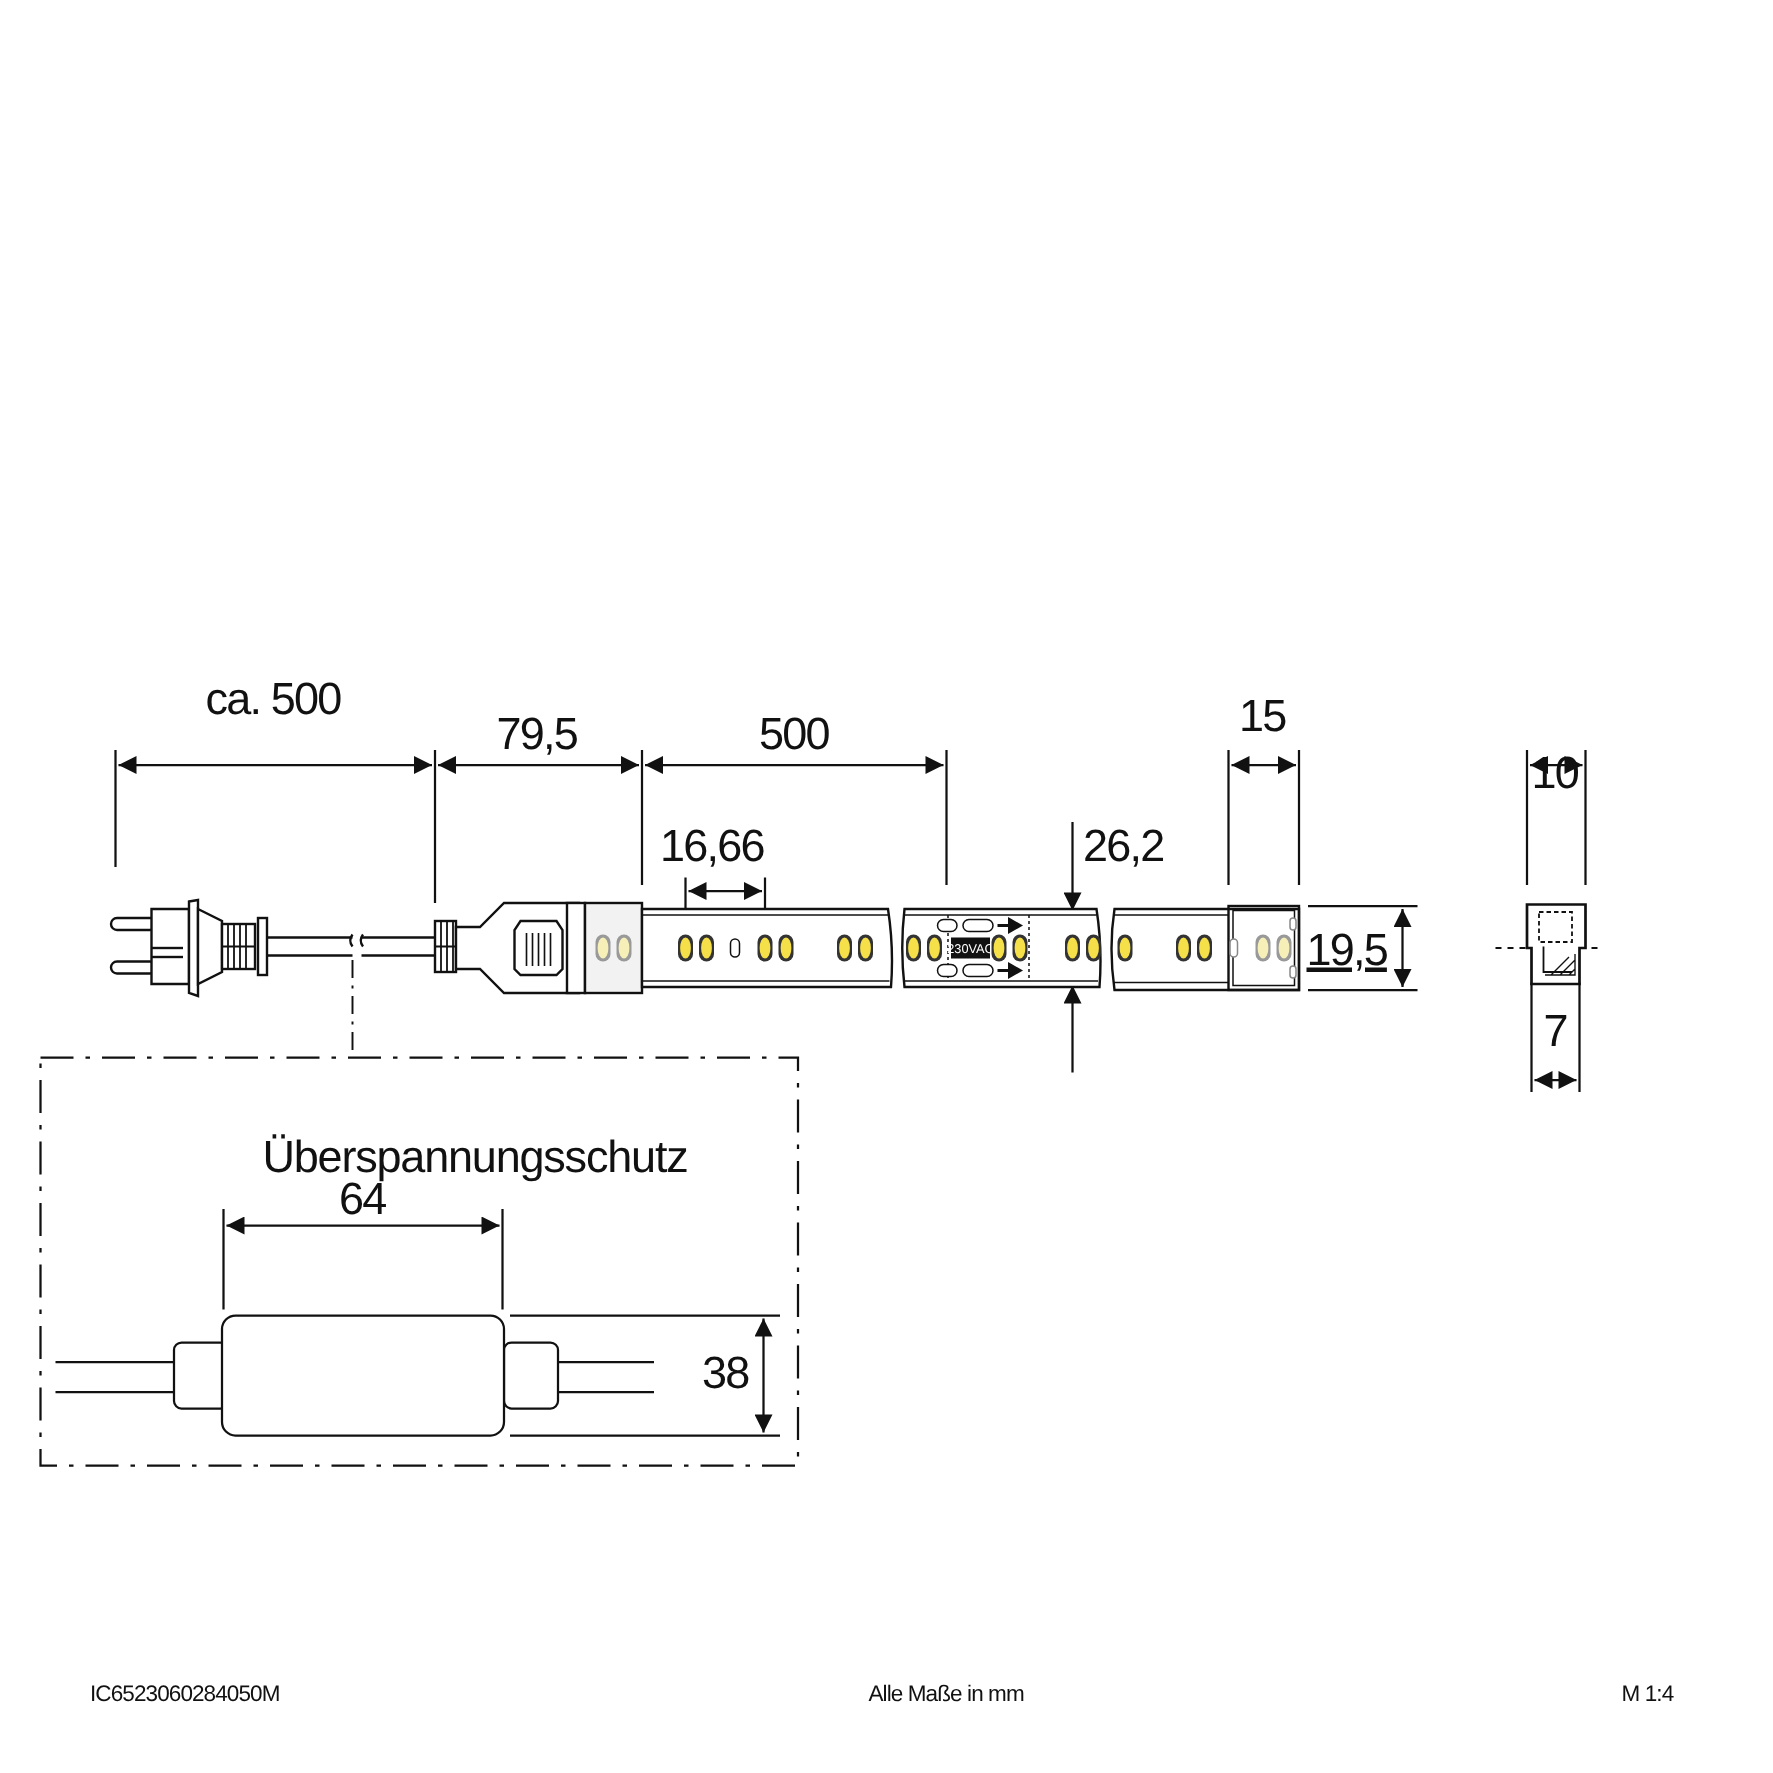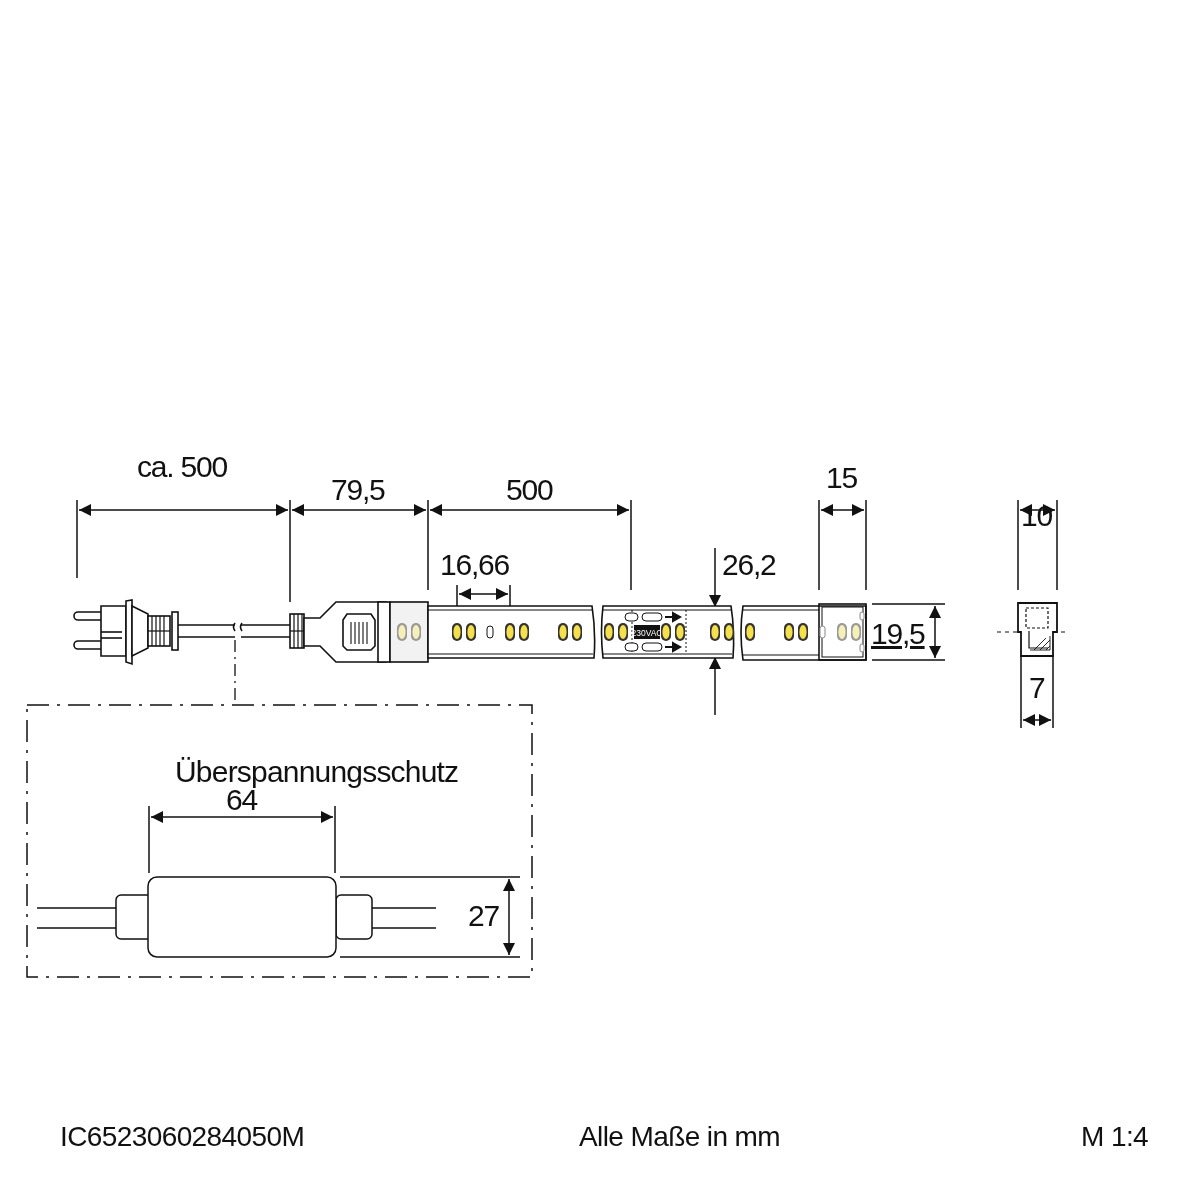--- a/index.html
+++ b/index.html
@@ -1,18 +1,18 @@
 <!DOCTYPE html>
 <html><head>
 <meta charset="utf-8">
 <style>
   html,body{margin:0;padding:0;background:#ffffff;}
   body{width:1182px;height:1182px;position:relative;overflow:hidden;font-family:"Liberation Sans",sans-serif;}
   svg{position:absolute;left:0;top:0;}
-  .foot{position:absolute;top:1121px;font-size:28px;color:#111;font-family:"Liberation Sans",sans-serif;letter-spacing:-0.6px;}
+  .foot{position:absolute;top:1121px;font-size:15px;color:#111;font-family:"Liberation Sans",sans-serif;letter-spacing:-0.6px;}
   .txt{position:absolute;font-size:30px;color:#111;line-height:1;letter-spacing:-1.2px;white-space:nowrap;}
 </style>
 </head>
 <body>
 
 <svg width="1182" height="1182" viewBox="0 0 1182 1182">
   <defs>
     <marker id="ar" viewBox="0 0 10 10" refX="10" refY="5" markerWidth="16" markerHeight="12" orient="auto-start-reverse" markerUnits="userSpaceOnUse">
       <path d="M0,0 L10,5 L0,10 z" fill="#111"></path>
     </marker>
@@ -195,17 +195,17 @@
 <div class="txt" style="left:506px;top:475px;">500</div>
 <div class="txt" style="left:440px;top:550px;">16,66</div>
 <div class="txt" style="left:722px;top:550px;">26,2</div>
 <div class="txt" style="left:826px;top:463px;text-align:right;">15</div>
 <div class="txt" style="left:871px;top:619px;text-decoration:underline;">19,5</div>
 <div class="txt" style="left:1021px;top:463px;margin-top:38px;">10</div>
 <div class="txt" style="left:1029px;top:673px;">7</div>
 
 <div class="txt" style="left:143px;top:757px;letter-spacing:-0.8px;margin-left:32px;">Überspannungsschutz</div>
 <div class="txt" style="left:226px;top:785px;">64</div>
-<div class="txt" style="left:468px;top:901px;">27</div>
+<div class="txt" style="left:468px;top:901px;">38</div>
 
 <div class="foot" style="left:60px;">IC6523060284050M</div>
 <div class="foot" style="left:579px;">Alle Maße in mm</div>
 <div class="foot" style="left:1081px;text-align:right;">M 1:4</div>
 
 </body></html>

